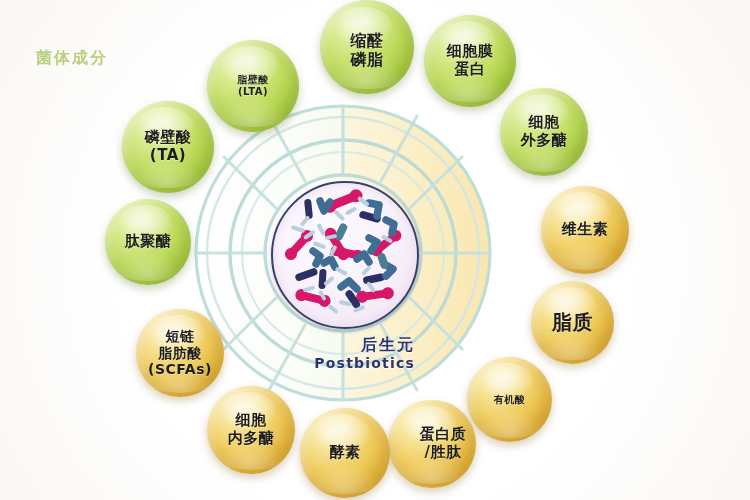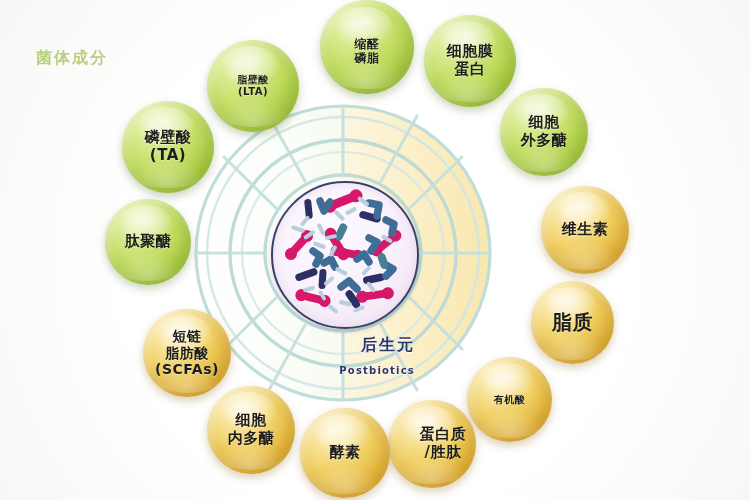--- a/index.html
+++ b/index.html
@@ -33,22 +33,22 @@
     box-shadow:0 2px 5px rgba(60,50,90,.22), inset 0 0 10px rgba(200,180,215,.35);
     overflow:hidden;}
   #dish svg{display:block;}
 
   
   #center-caption{position:absolute;left:271px;top:336px;width:144px;
     text-align:right;}
   #caption-cn{font-size:16px;font-weight:bold;color:#2c3470;
     letter-spacing:2px;line-height:1.1;
     text-shadow:0 1px 0 rgba(255,255,255,.85);}
-  #caption-en{font-size:10px;font-weight:bold;color:#2c3470;
-    letter-spacing:1.2px;line-height:1.2;margin-top:11px;
+  #caption-en{font-size:14px;font-weight:bold;color:#2c3470;
+    letter-spacing:1.2px;line-height:1.2;margin-top:1px;
     text-shadow:0 1px 0 rgba(255,255,255,.85);}
 
   
   .bubble{position:absolute;border-radius:50%;
     display:flex;align-items:center;justify-content:center;
     text-align:center;box-sizing:border-box;}
   .bubble .btxt{position:relative;z-index:3;color:#1d1d1d;font-weight:bold;
     line-height:1.18;letter-spacing:.5px;
     text-shadow:0 1px 0 rgba(255,255,255,.35);}
 
@@ -225,21 +225,21 @@
   </div>
 
   <div id="bubble-layer">
       <div class="bubble green" style="left: 207px; top: 40px; width: 92px; height: 92px;">
         <div class="btxt" style="font-size: 10px;">
           <div>脂壁酸</div>
           <div>(LTA)</div>
         </div>
       </div>
       <div class="bubble green" style="left: 320px; top: 0px; width: 94px; height: 94px;">
-        <div class="btxt" style="font-size: 12px; margin-top: 8px;">
+        <div class="btxt" style="font-size: 16px; margin-top: 8px;">
           <div>缩醛</div>
           <div>磷脂</div>
         </div>
       </div>
       <div class="bubble green" style="left: 424px; top: 15px; width: 92px; height: 92px;">
         <div class="btxt" style="font-size: 15px;">
           <div>细胞膜</div>
           <div>蛋白</div>
         </div>
       </div>
@@ -268,21 +268,21 @@
       <div class="bubble gold" style="left: 531px; top: 281px; width: 83px; height: 83px;">
         <div class="btxt" style="font-size: 20px;">
           <div>脂质</div>
         </div>
       </div>
       <div class="bubble gold" style="left: 467px; top: 357px; width: 85px; height: 85px;">
         <div class="btxt" style="font-size: 10px;">
           <div>有机酸</div>
         </div>
       </div>
-      <div class="bubble gold" style="left: 143px; top: 309px; width: 88px; height: 88px; justify-content: center;">
+      <div class="bubble gold" style="left: 136px; top: 309px; width: 88px; height: 88px; justify-content: center;">
         <div class="btxt" style="font-size: 14px;">
           <div>短链</div>
           <div>脂肪酸</div>
           <div>(SCFAs)</div>
         </div>
       </div>
       <div class="bubble gold" style="left: 388px; top: 400px; width: 88px; height: 88px;">
         <div class="btxt" style="font-size: 15px; margin-left: 22px;">
           <div>蛋白质</div>
           <div>/胜肽</div>

